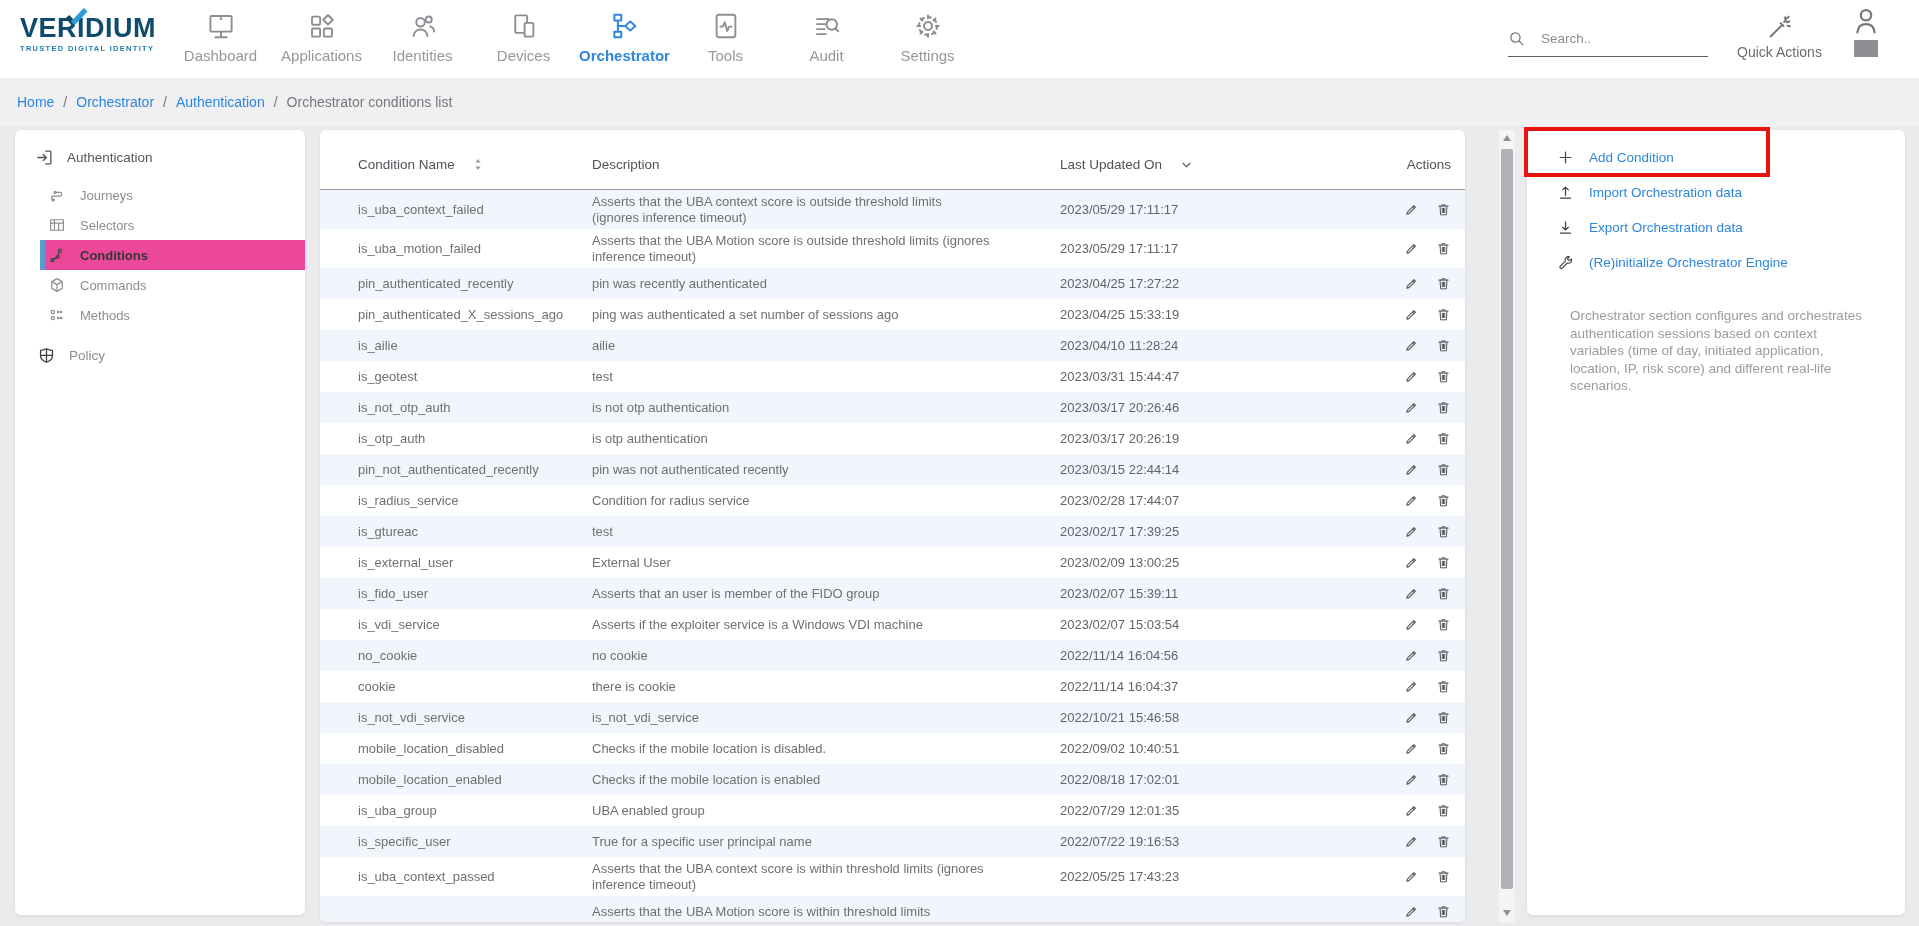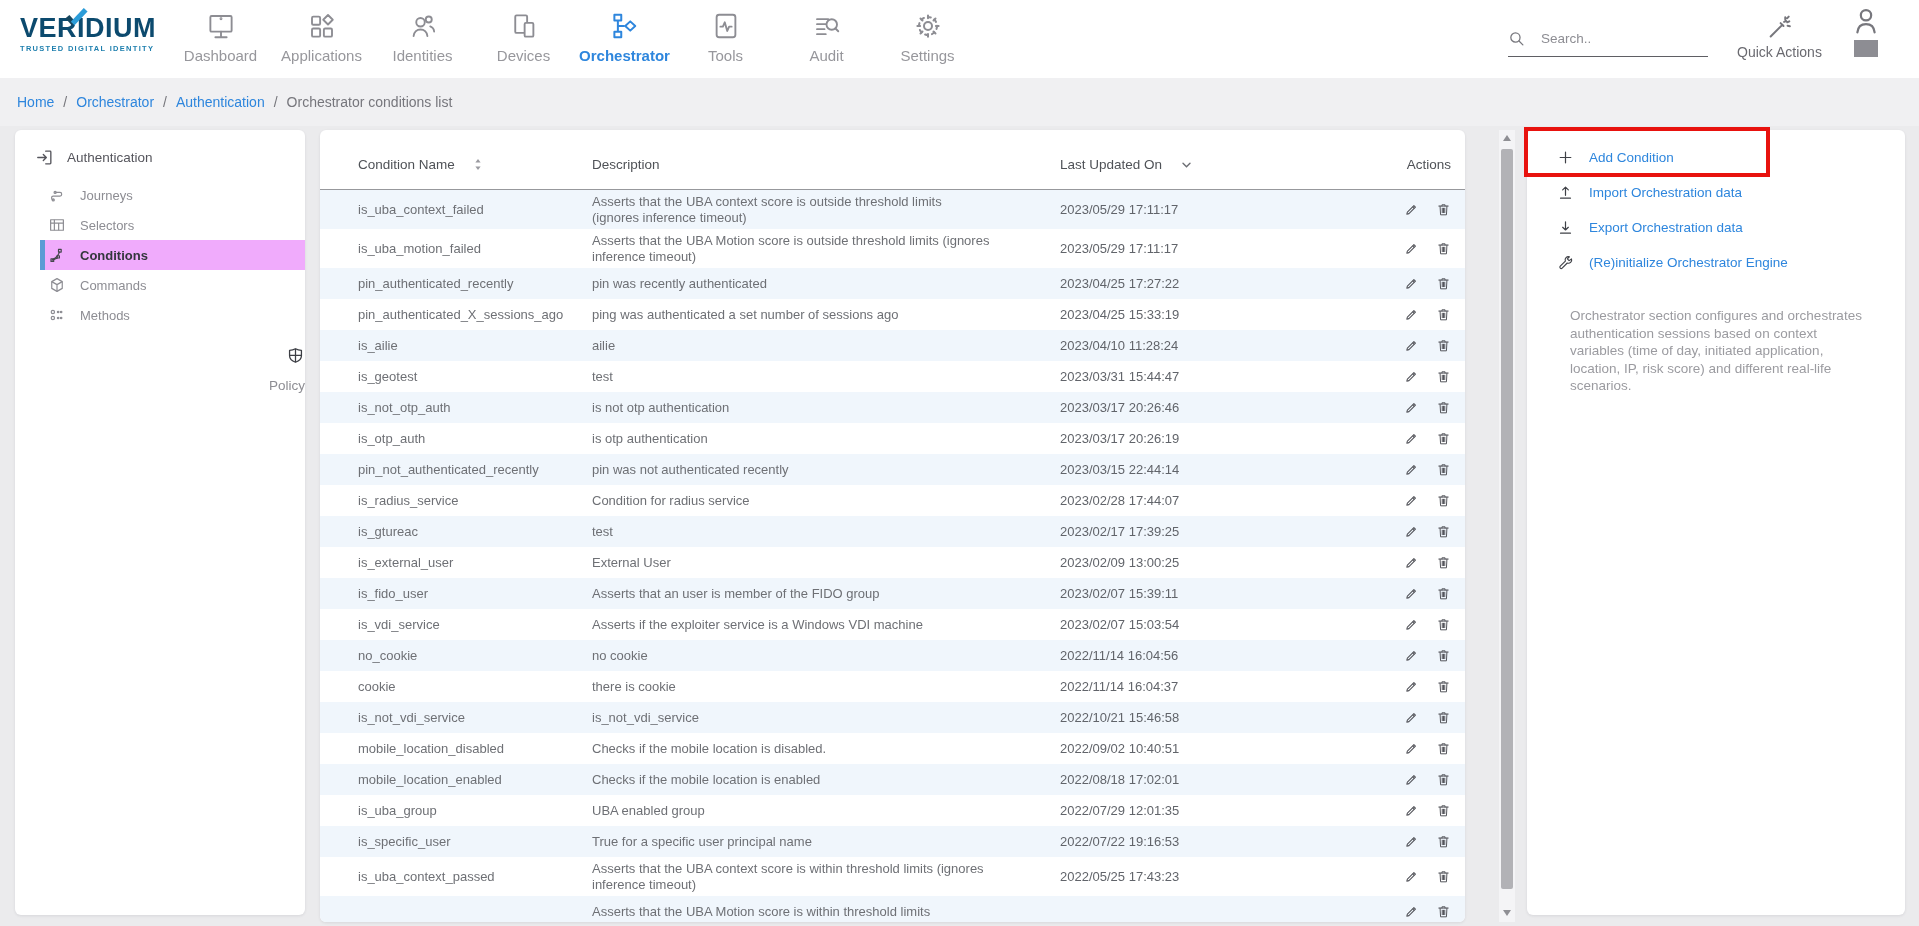--- a/index.html
+++ b/index.html
@@ -43,25 +43,25 @@
   .sidebar-card{left:15px;top:130px;width:290px;height:785px;}
   .table-card{left:320px;top:130px;width:1145px;height:792px;overflow:hidden;}
   .right-card{left:1527px;top:130px;width:378px;height:785px;}
 
   
   .side-section{display:flex;align-items:center;gap:13px;margin:18px 0 13px 20px;
                 color:#55555c;font-size:13.5px;cursor:pointer;}
   .side-item{display:flex;align-items:center;gap:14px;height:30px;margin-left:25px;
              padding-left:8px;color:#8d8d93;font-size:13px;cursor:pointer;}
   .side-item .sicon{display:flex;color:#8d8d93;}
-  .side-item.active{background:#f0abfc;border-left:5px solid #5b9bd5;padding-left:3px;
+  .side-item.active{background:#ec4899;border-left:5px solid #5b9bd5;padding-left:3px;
                     color:#33363c;font-weight:bold;}
   .side-item.active .sicon{color:#44464c;}
-  .side-secondary{display:flex;align-items:flex-end;gap:13px;margin:16px 0 0 22px;
-                  color:#8d8d93;font-size:13.5px;cursor:pointer;flex-direction:column;}
+  .side-secondary{display:flex;align-items:center;gap:13px;margin:16px 0 0 22px;
+                  color:#8d8d93;font-size:13.5px;cursor:pointer;}
   .side-secondary .sicon{color:#3c3e44;display:flex;}
 
   
   .thead{display:grid;grid-template-columns:234px 468px 300px 1fr;align-items:center;
          height:60px;padding:10px 14px 0 38px;border-bottom:1px solid #97989c;
          color:#4f5257;font-size:13.5px;}
   .th{display:flex;align-items:center;gap:19px;}
   .th-actions{justify-content:flex-end;text-align:center;}
   .trow{display:grid;grid-template-columns:234px 468px 300px 1fr;align-items:center;
         min-height:31px;padding:4px 14px 4px 38px;font-size:13px;color:#6e7075;

